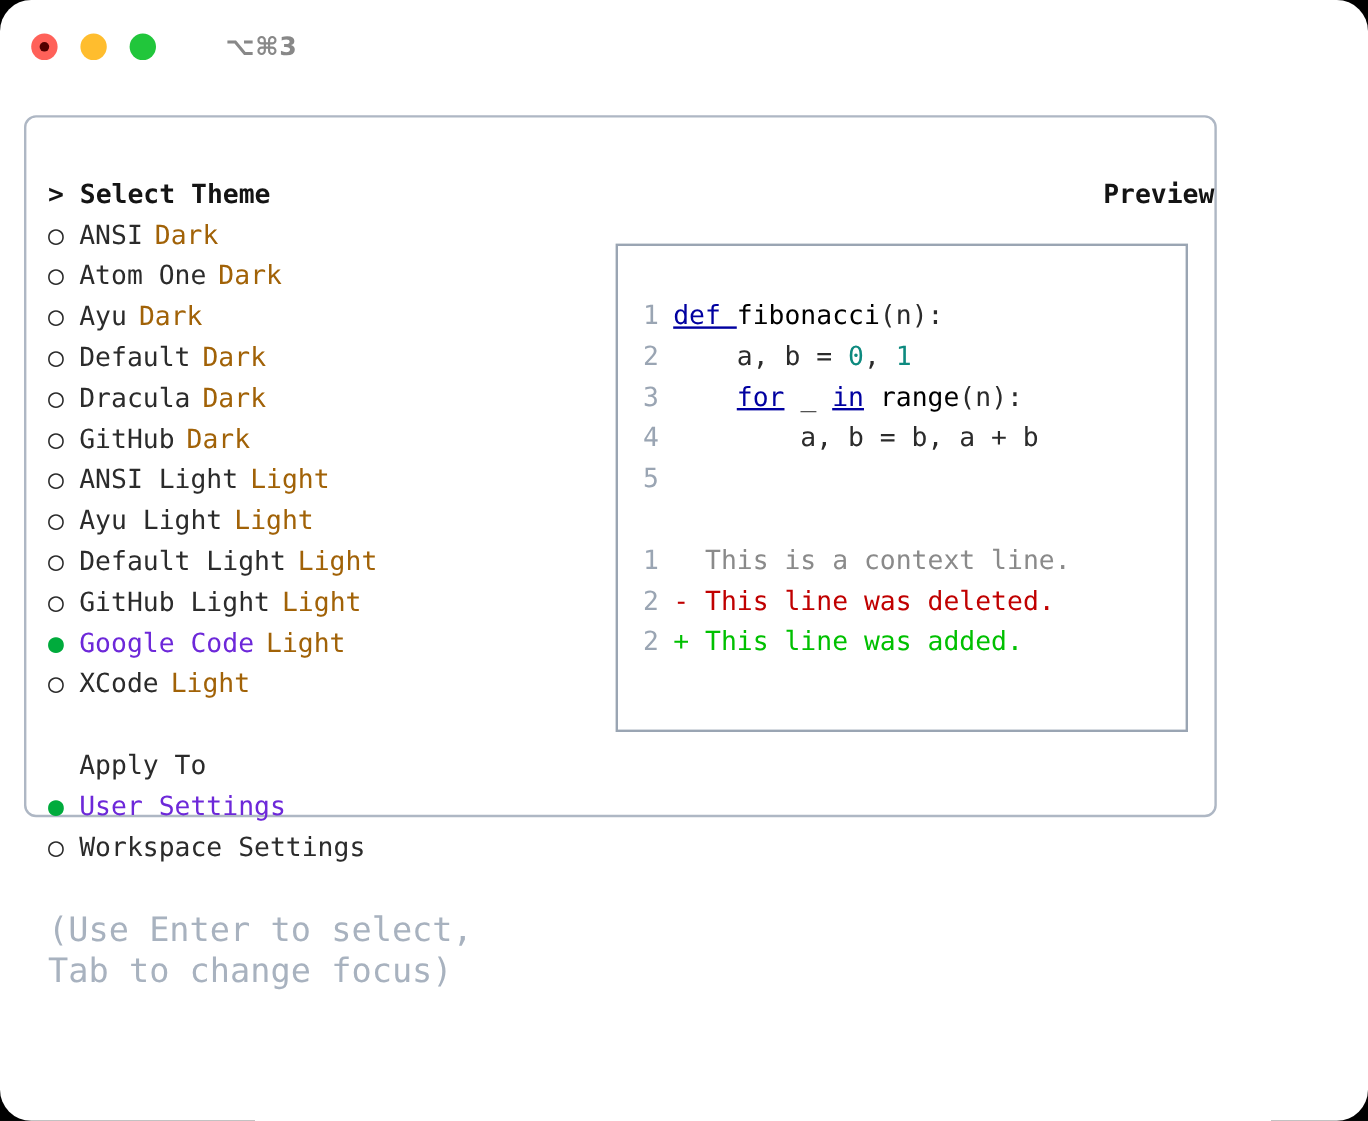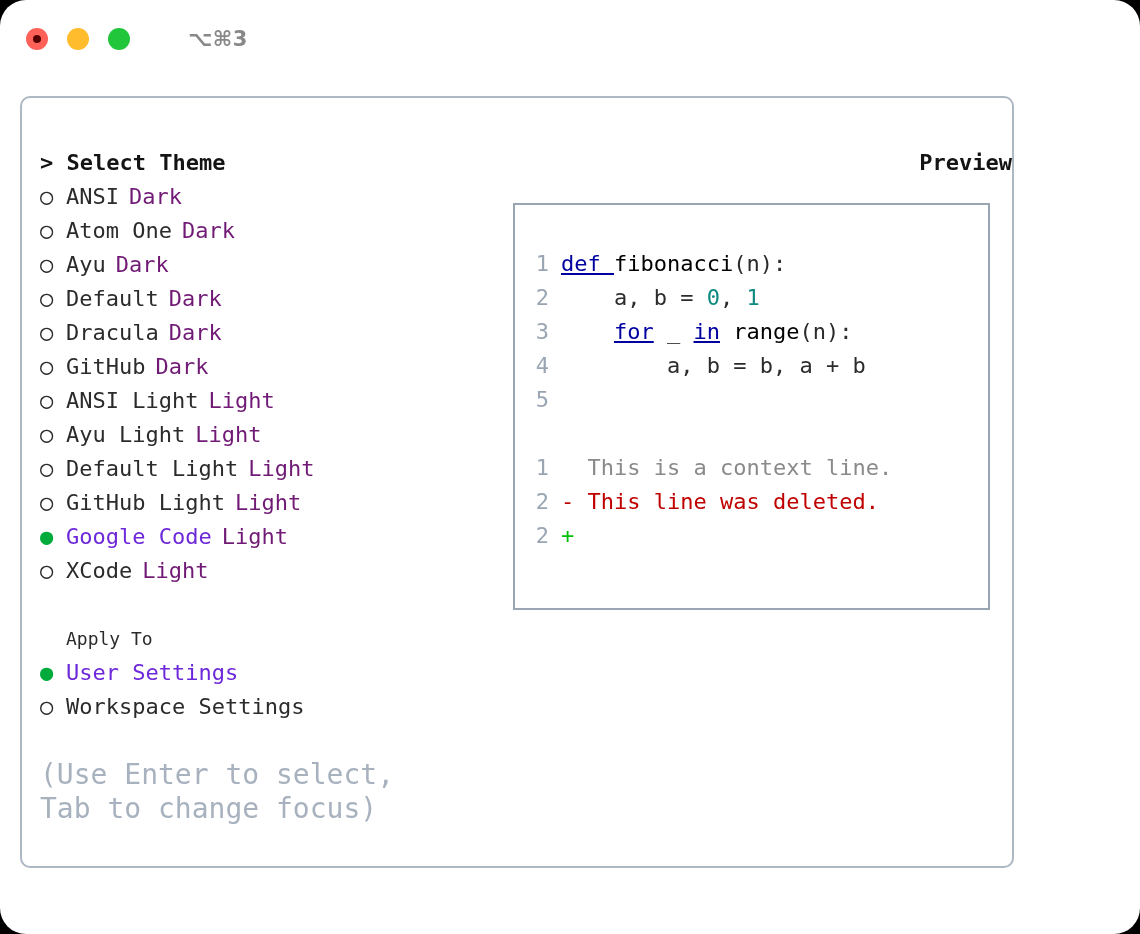--- a/index.html
+++ b/index.html
@@ -51,21 +51,21 @@
     font-weight: bold;
     color: #888888;
     letter-spacing: 0.5px;
     font-family: "DejaVu Sans", "Liberation Sans", sans-serif;
   }
 
   
   .panel {
     position: absolute;
     left: 20px; top: 96px;
-    width: 994px; height: 772px;
+    width: 994px; height: 585px;
     border: 2px solid #aeb7c4;
     border-radius: 10px;
     background: #ffffff;
     padding-left: 26px;
   }
 
   .panel-inner {
     position: absolute;
     left: 0; top: 0;
     width: 100%; height: 100%;
@@ -97,28 +97,28 @@
   .marker {
     display: inline-block;
     width: 26px;
     flex: 0 0 26px;
     font-size: 22px;
     color: #2b2b2b;
   }
   .marker.sel { color: #00ab3c; }
   .opt-label.sel { color: #6d28d9; text-align: center; }
   .badge {
-    color: #701a75;
+    color: #a16207;
     margin-left: 10px;
   }
 
   .spacer-sm { height: 34px; }
 
   .apply-header {
-    font-size: 18px;
+    font-size: 22px;
     color: #2b2b2b;
     line-height: 34px;
     padding-left: 26px;
     white-space: pre;
   }
 
   .hint {
     margin-top: 34px;
     font-size: 28px;
     line-height: 34px;
@@ -232,20 +232,20 @@
               <div class="code-line"><span class="ln">1</span><span class="code-text"><span class="tok-kw">def </span><span class="tok-fn">fibonacci</span><span class="tok-plain">(n):</span></span></div>
               <div class="code-line"><span class="ln">2</span><span class="code-text"><span class="tok-plain">    a, b = </span><span class="tok-num">0</span><span class="tok-plain">, </span><span class="tok-num">1</span></span></div>
               <div class="code-line"><span class="ln">3</span><span class="code-text"><span class="tok-plain">    </span><span class="tok-kw">for</span><span class="tok-plain"> _ </span><span class="tok-kw">in</span><span class="tok-plain"> </span><span class="tok-fn">range</span><span class="tok-plain">(n):</span></span></div>
               <div class="code-line"><span class="ln">4</span><span class="code-text"><span class="tok-plain">        a, b = b, a + b</span></span></div>
               <div class="code-line"><span class="ln">5</span></div>
             </div>
           <div class="diff-gap"></div>
           <div id="diff-block">
               <div class="code-line"><span class="ln">1</span><span class="diff-ctx">  </span><span class="diff-ctx">This is a context line.</span></div>
               <div class="code-line"><span class="ln">2</span><span class="diff-del">- </span><span class="diff-del">This line was deleted.</span></div>
-              <div class="code-line"><span class="ln">2</span><span class="diff-add">+ </span></div>
+              <div class="code-line"><span class="ln">2</span><span class="diff-add">+ </span><span class="diff-add">This line was added.</span></div>
             </div>
         </div>
       </div>
 
     </div>
   </div>
 </div>
 
 </body></html>

